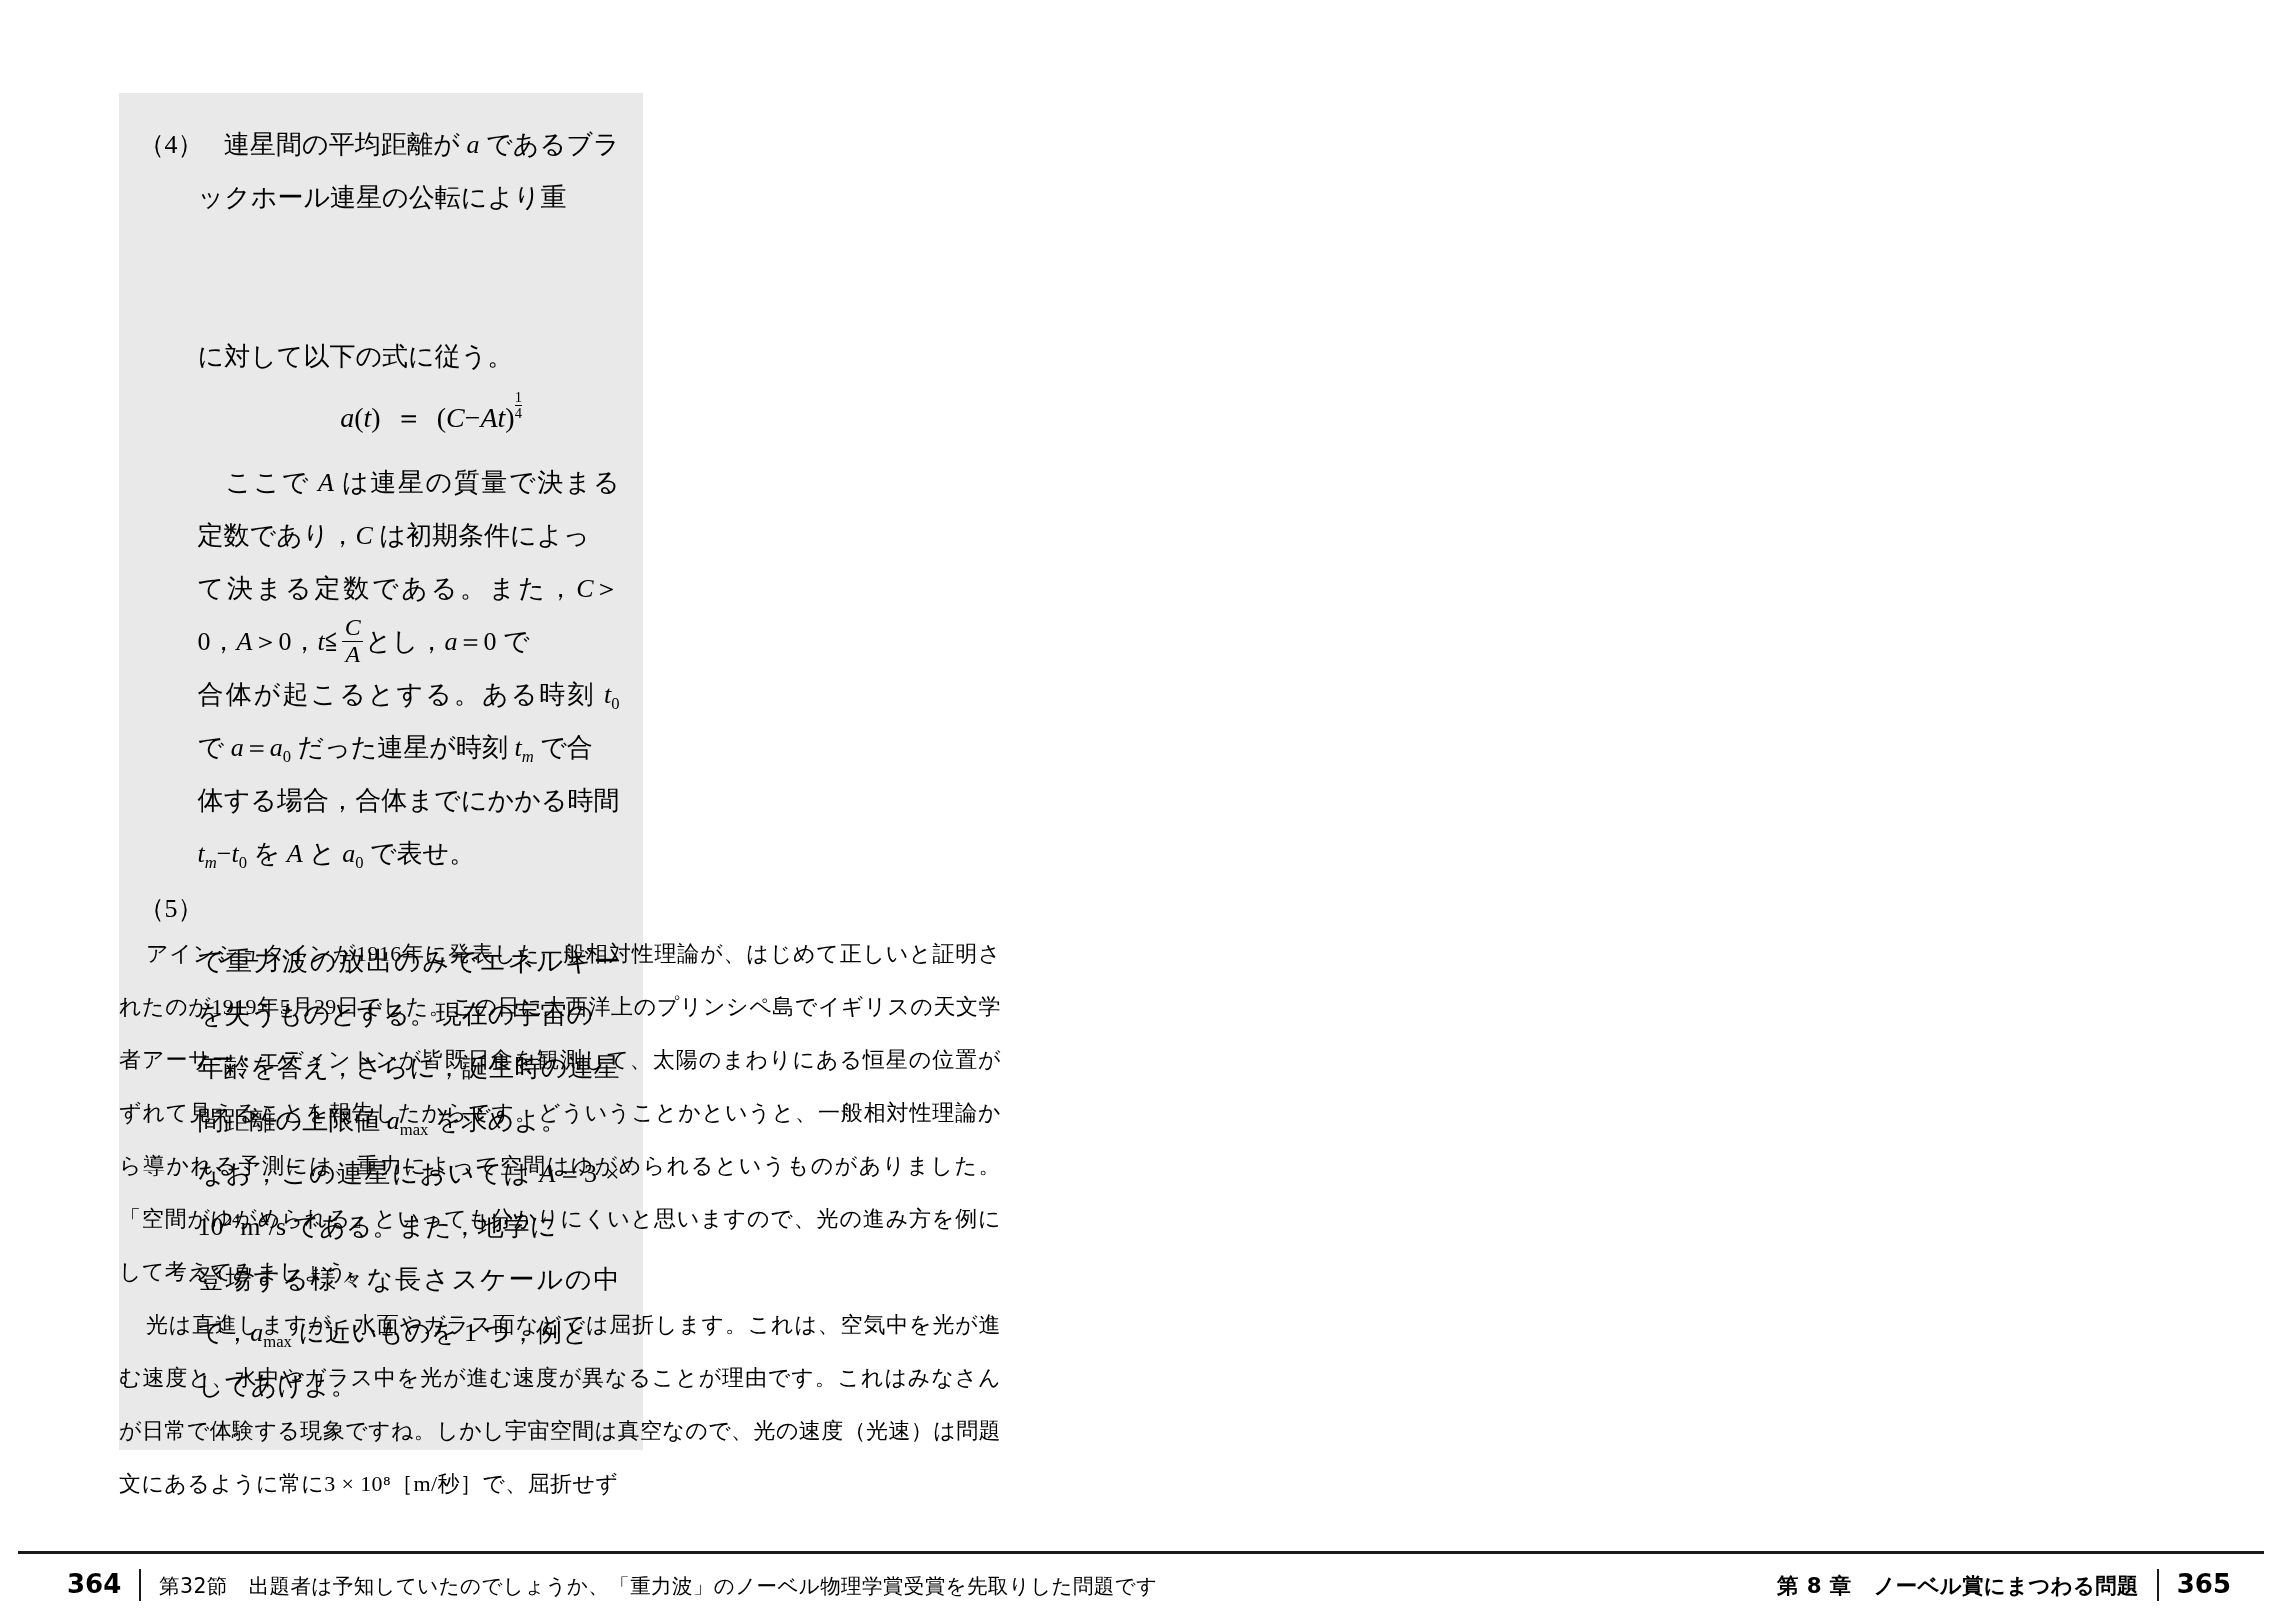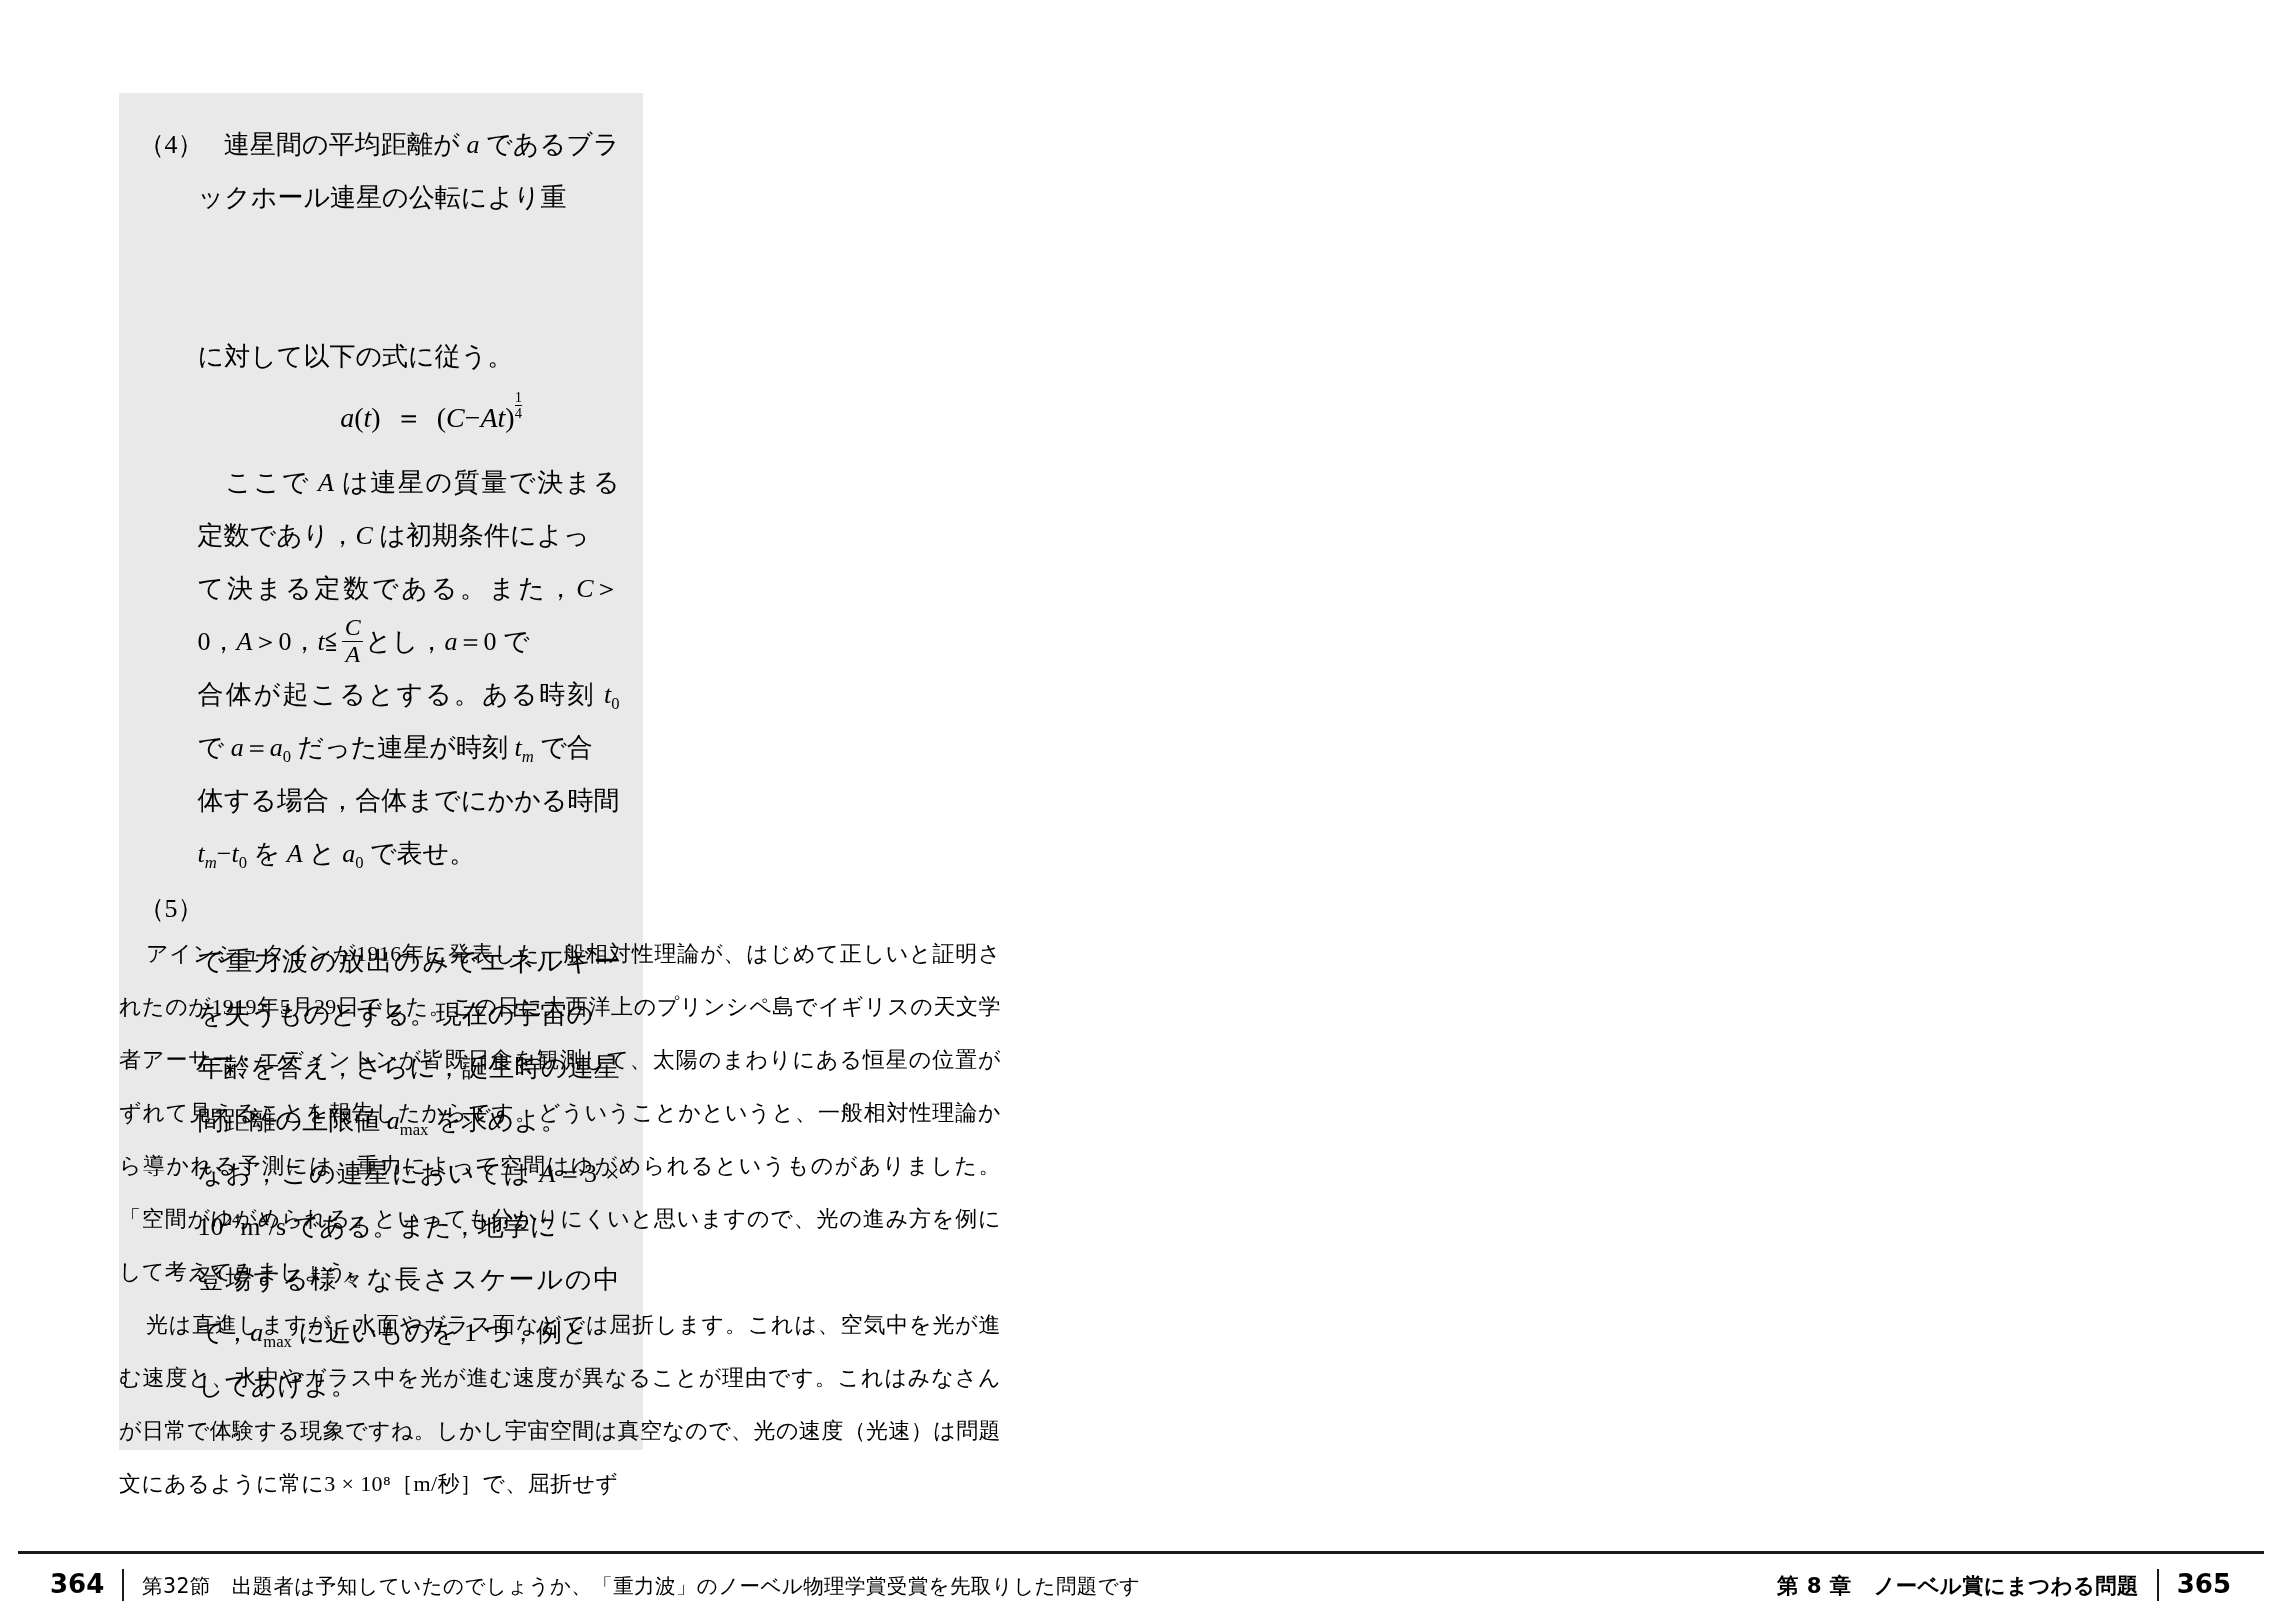--- a/index.html
+++ b/index.html
@@ -113,20 +113,21 @@
   }
 
   .folio {
     position: absolute;
     top: 1566px;
     font-family: "DejaVu Sans", "Liberation Sans", sans-serif;
     font-weight: bold;
     font-size: 24px;
     line-height: 36px;
     white-space: nowrap;
+    margin-left: 17px;
   }
   .folio-left  { left: 50px; }
   .folio-right { right: 50px; text-align: center; }
 
   .folio .sep {
     display: inline-block;
     width: 1.8px;
     height: 32px;
     background: #1a1a1a;
     vertical-align: -8px;

